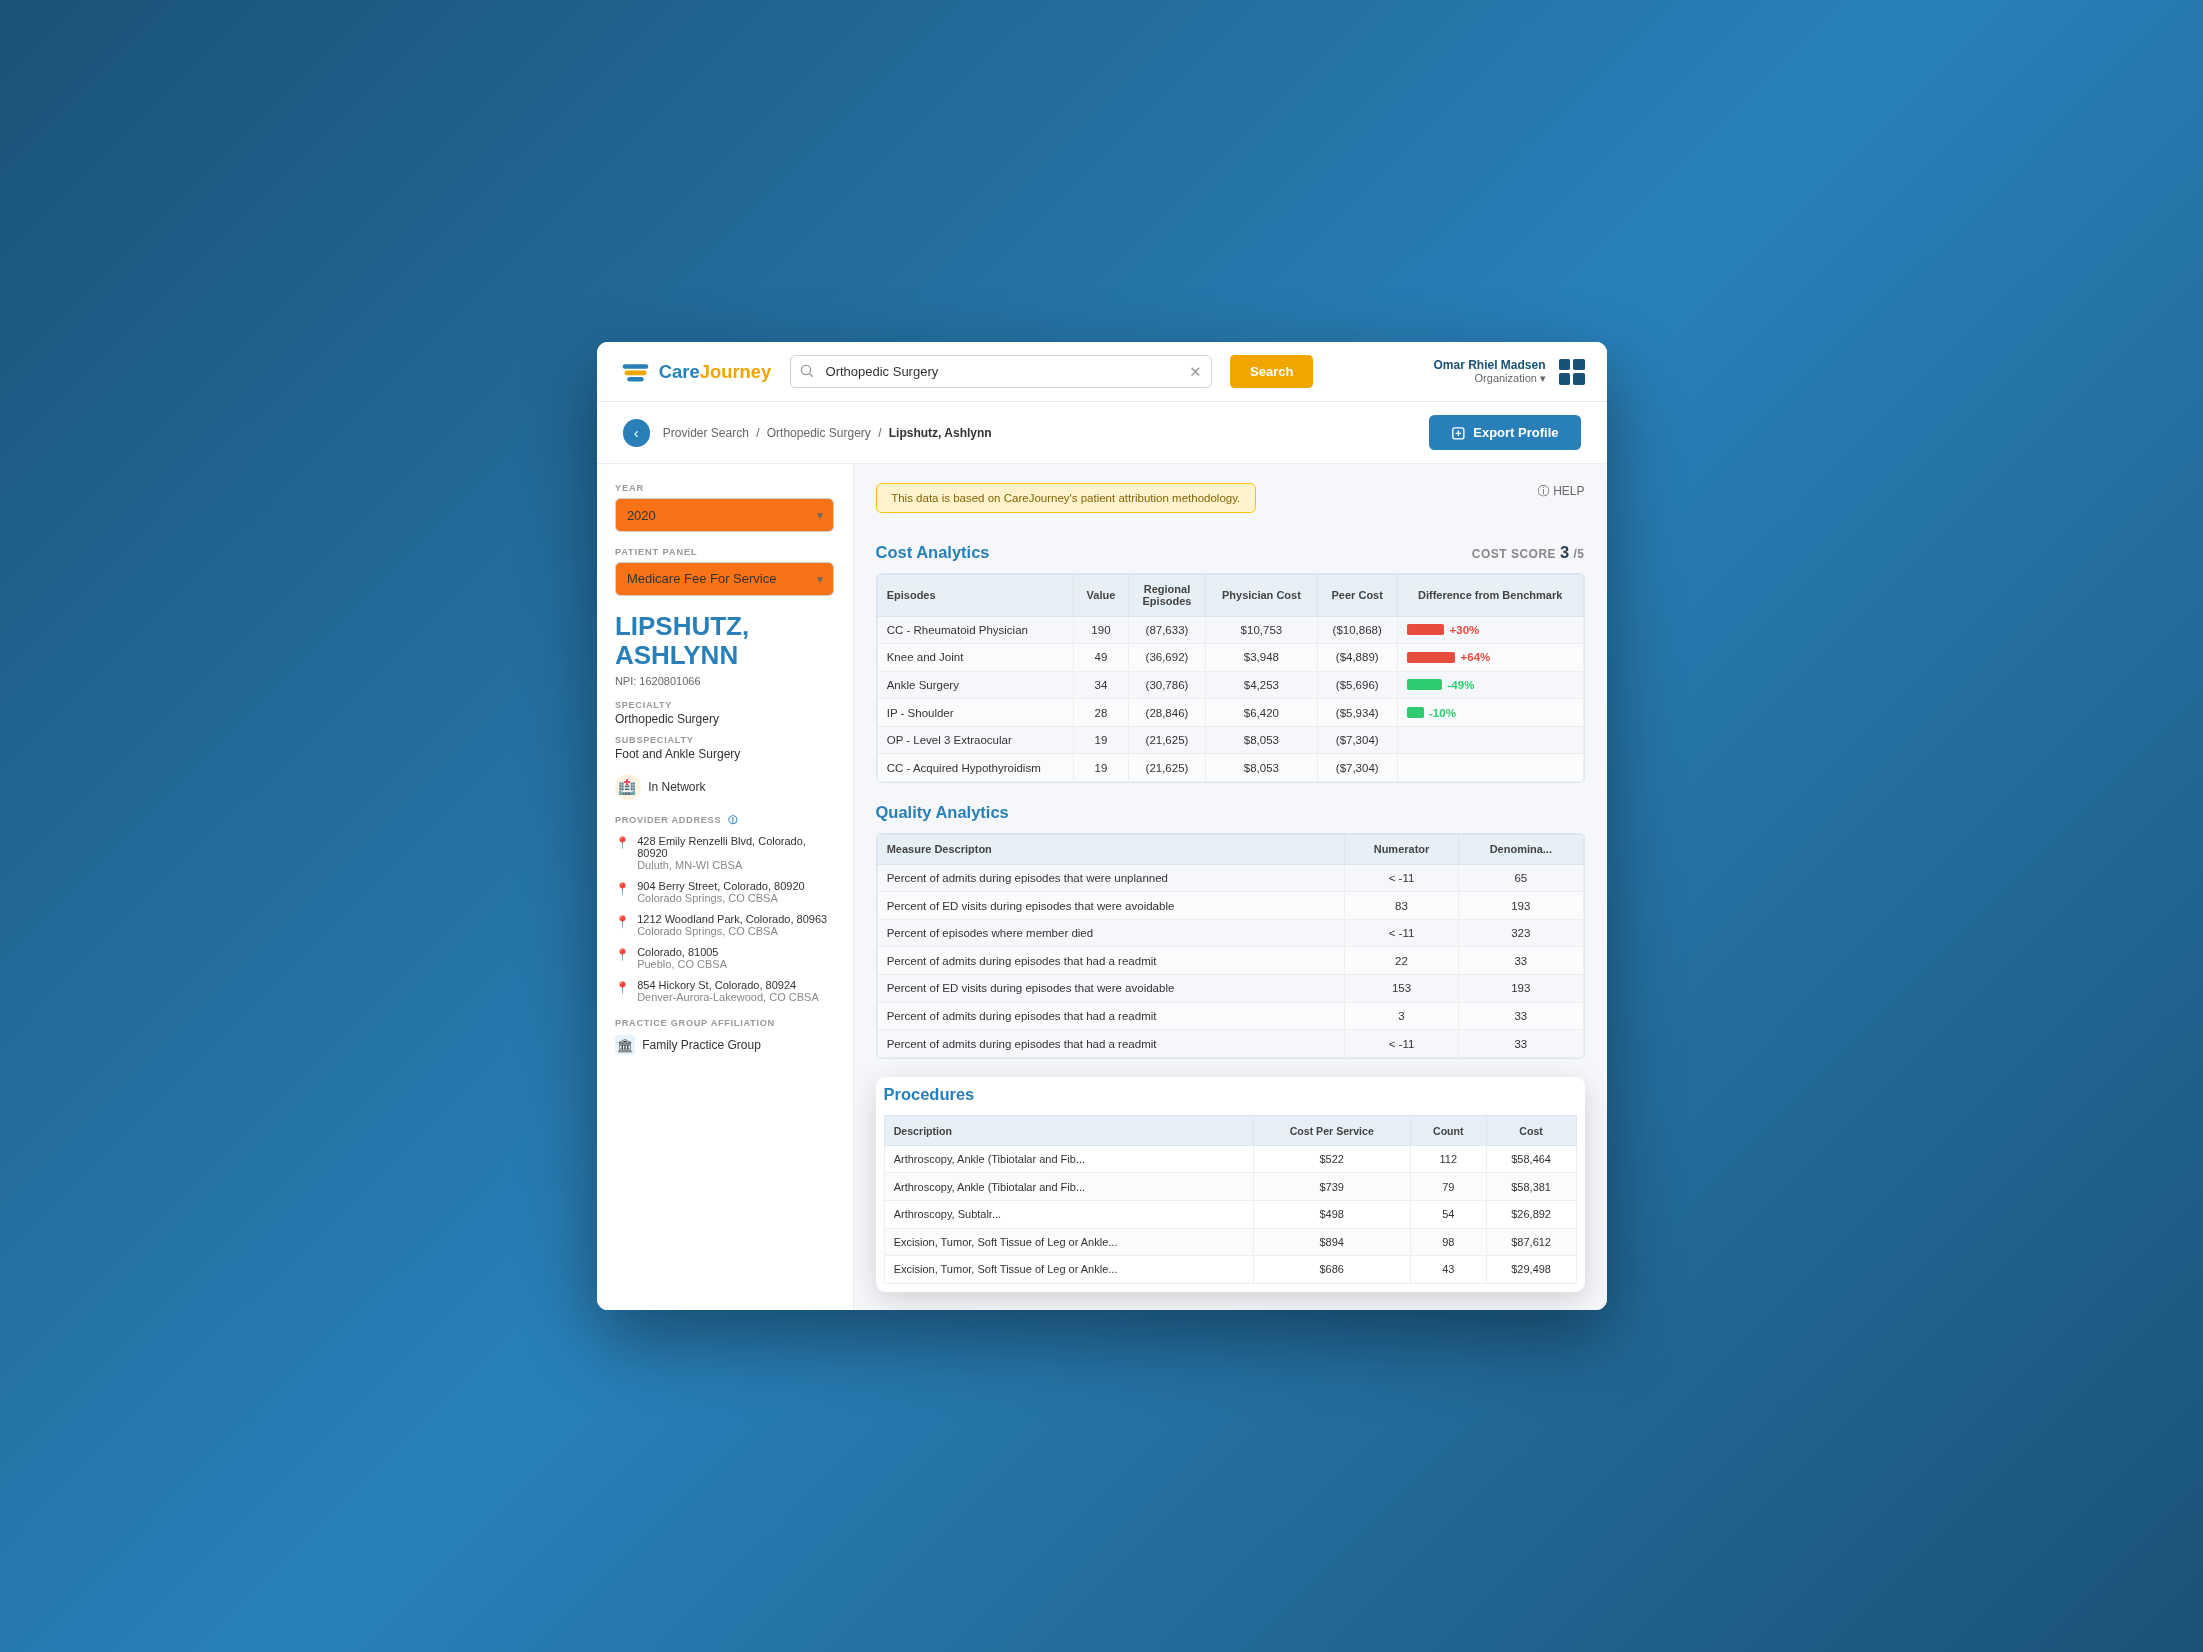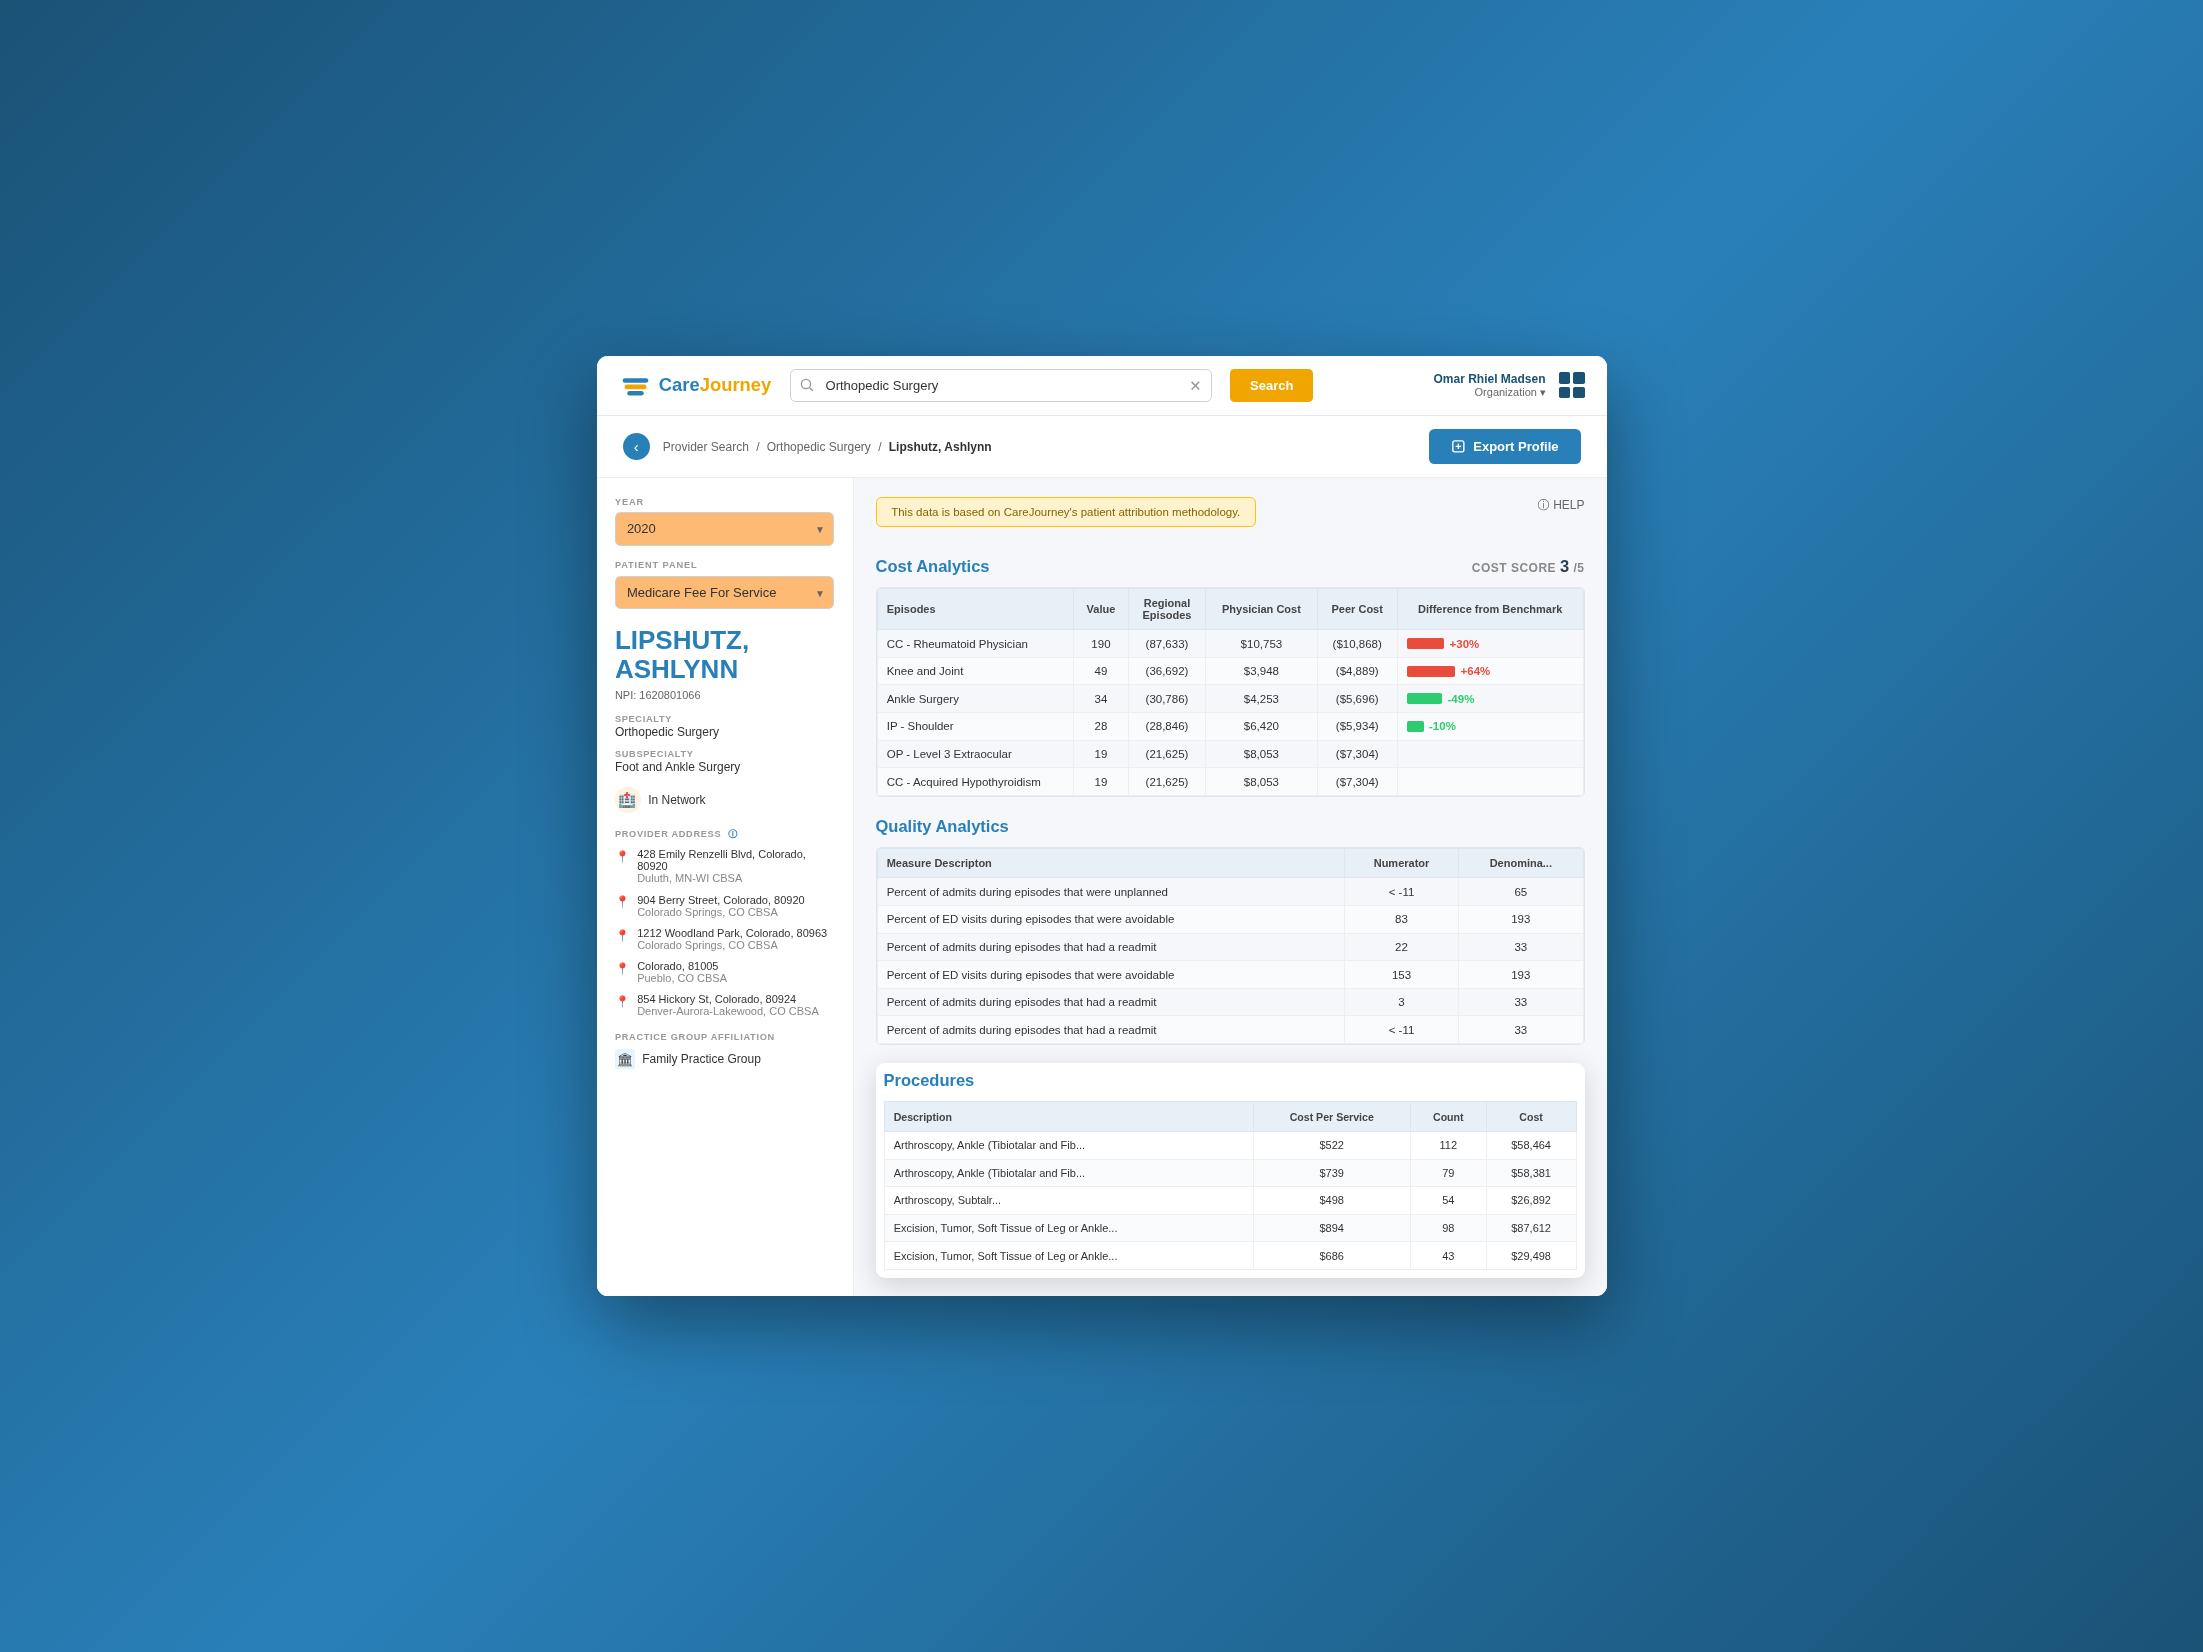--- a/index.html
+++ b/index.html
@@ -186,21 +186,21 @@
     .select-wrapper {
       position: relative;
     }
     .select-wrapper select {
       width: 100%;
       padding: 8.3px 11px;
       border: 1.4px solid #d0d0d0;
       border-radius: 5.5px;
       font-size: 13px;
       color: #333;
-      background: #fdba74;
+      background: #f97316;
       appearance: none;
       cursor: pointer;
     }
     .select-wrapper::after {
       content: '▼';
       position: absolute;
       right: 9.2px;
       top: 50%;
       transform: translateY(-50%);
       font-size: 10px;
@@ -681,20 +681,25 @@
     <td>Percent of admits during episodes that were unplanned</td>
     <td>&lt; -11</td>
     <td>65</td>
   </tr>
                   <tr>
     <td>Percent of ED visits during episodes that were avoidable</td>
     <td>83</td>
     <td>193</td>
   </tr>
                   <tr>
+    <td>Percent of episodes where member died</td>
+    <td>&lt; -11</td>
+    <td>323</td>
+  </tr>
+                  <tr>
     <td>Percent of admits during episodes that had a readmit</td>
     <td>22</td>
     <td>33</td>
   </tr>
                   <tr>
     <td>Percent of ED visits during episodes that were avoidable</td>
     <td>153</td>
     <td>193</td>
   </tr>
                   <tr>

